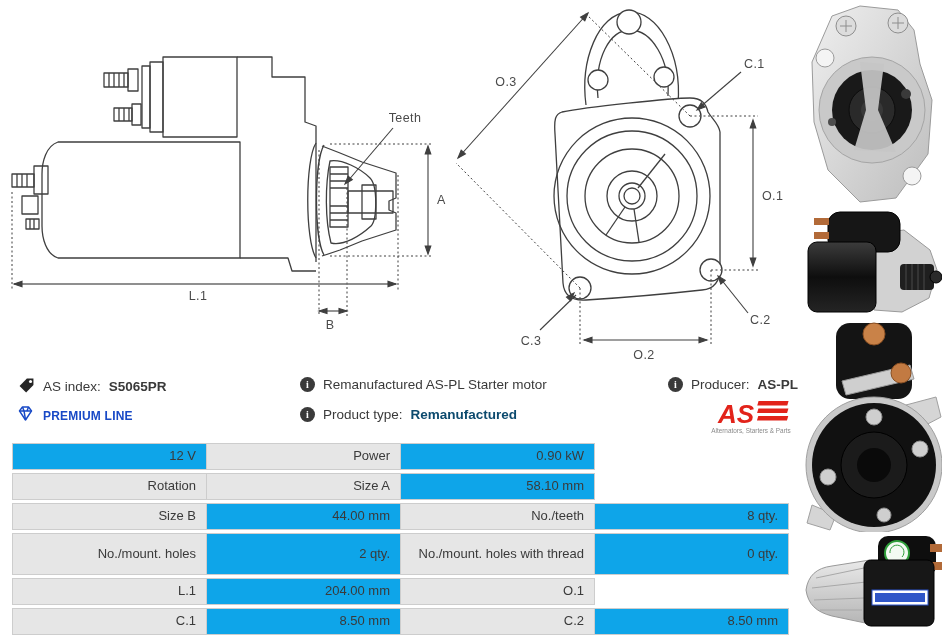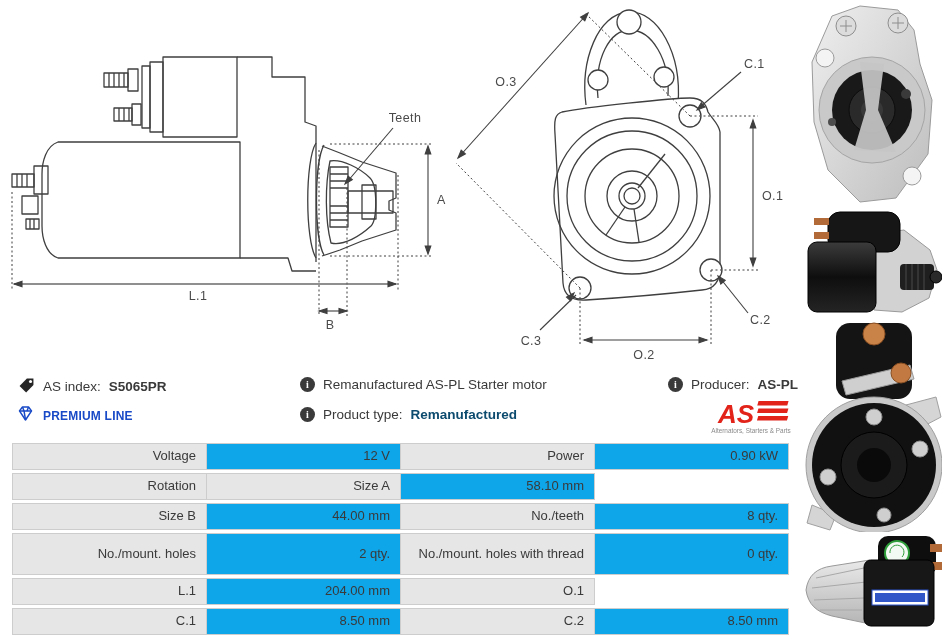--- a/index.html
+++ b/index.html
@@ -298,21 +298,20 @@
         <rect x="58" y="12.5" width="30" height="4.6"></rect>
         <rect x="60" y="20" width="30" height="4.6"></rect>
       </g>
       <text x="14" y="27" font-size="26" font-weight="bold" font-style="italic" fill="#e2231a">AS</text>
       <text x="47" y="37" font-size="6.4" fill="#8a8a8a" text-anchor="middle">Alternators, Starters &amp; Parts</text>
     </svg>
   </div>
 
   <div id="spec">
     <div class="srow">
-      <div class="cell lbl">Voltage</div>
       <div class="cell val">12 V</div>
       <div class="cell lbl">Power</div>
       <div class="cell val">0.90 kW</div>
     </div>
     <div class="srow">
       <div class="cell lbl">Rotation</div>
       <div class="cell lbl">Size A</div>
       <div class="cell val">58.10 mm</div>
     </div>
     <div class="srow">

